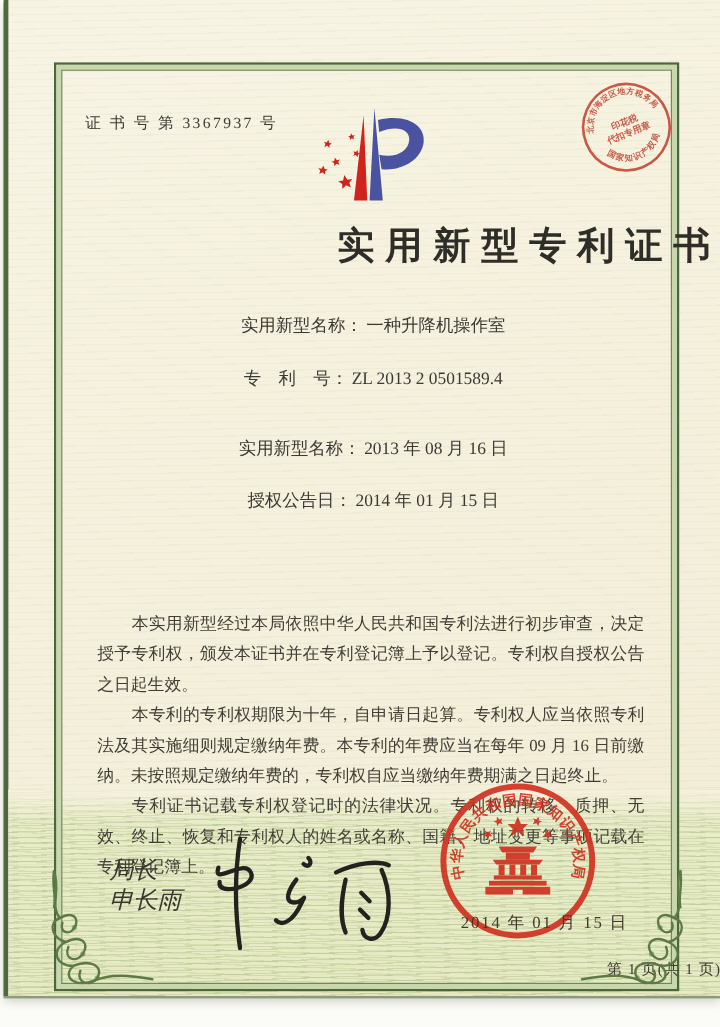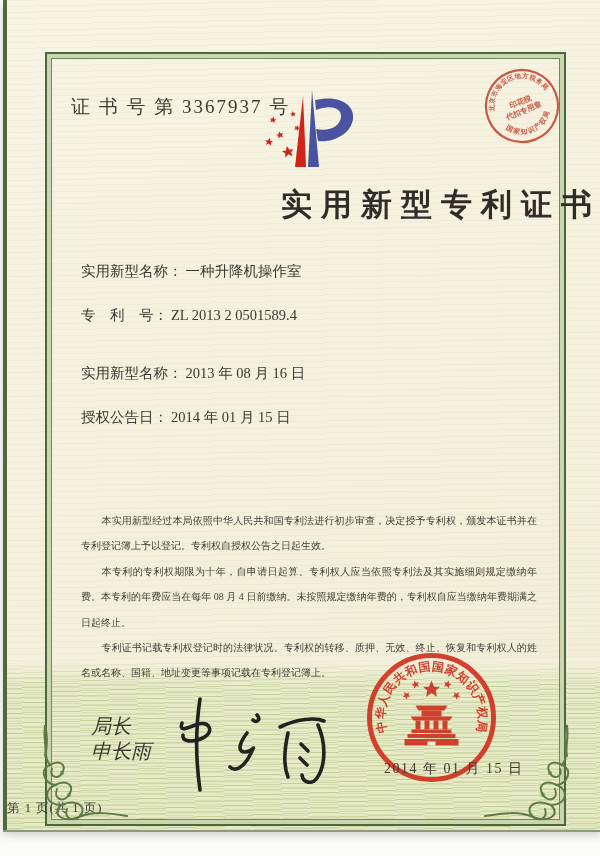--- a/index.html
+++ b/index.html
@@ -17,37 +17,37 @@
     background:
       linear-gradient(180deg,rgba(246,241,222,1) 0%,rgba(246,241,222,0) 16%),
       repeating-linear-gradient(178deg,rgba(146,172,98,.30) 0 1px,rgba(0,0,0,0) 1px 5px),
       repeating-linear-gradient(2deg,rgba(146,172,98,.20) 0 1px,rgba(0,0,0,0) 1px 4px),
       linear-gradient(#e9ecca,#e6eac4);}
   
   .frame{position:absolute;left:38px;top:52px;right:35px;bottom:4px;border:2px solid #4a673d;z-index:1;}
   .frame::before{content:"";position:absolute;inset:0;border:4px solid #c9d6ae;}
   .frame::after{content:"";position:absolute;inset:4px;border:1px solid #6d8a57;}
   .content{position:absolute;inset:0;z-index:2;}
-  .cert-no{position:absolute;left:64px;top:94px;font-size:19px;letter-spacing:2px;color:#3c3b33;}
+  .cert-no{position:absolute;left:64px;top:94px;font-size:13px;letter-spacing:2px;color:#3c3b33;}
   .logo{position:absolute;left:238px;top:84px;}
   .tax-seal{position:absolute;left:472px;top:63px;opacity:.88;}
   .title{position:absolute;left:0;right:0;top:184px;margin:0;text-align:right;
     font-size:31px;font-weight:600;letter-spacing:9px;color:#2e2d28;text-indent:9px;}
   .fields{position:absolute;left:74px;right:60px;top:262px;}
-  .field{height:20px;margin-bottom:24px;font-size:14.5px;color:#3a3933;white-space:nowrap;}
+  .field{height:20px;margin-bottom:24px;font-size:14.5px;color:#3a3933;white-space:nowrap;text-align:center;}
   .field .fvalue{margin-left:3px;}
   .field.gap-lg{margin-bottom:38px;}
   .body-text{position:absolute;left:74px;right:64px;top:508px;}
-  .body-text p{margin:0;font-size:10px;line-height:25.4px;text-indent:2.05em;
+  .body-text p{margin:0;font-size:14px;line-height:25.4px;text-indent:2.05em;
     text-align:justify;color:#403e35;}
   .sig-block{position:absolute;left:84px;top:714px;font-size:20px;line-height:25px;color:#38372f;font-style:italic;}
   .signature{position:absolute;left:160px;top:693px;}
   .office-seal{position:absolute;left:352px;top:645px;opacity:.92;}
   .issue-date{position:absolute;left:377px;top:760px;font-size:14px;letter-spacing:1.5px;color:#43392c;z-index:6;}
-  .footer{position:absolute;left:0;right:0;top:800px;text-align:left;font-size:12.5px;letter-spacing:1px;color:#3c3b33;}
+  .footer{position:absolute;left:0;right:0;top:800px;text-align:right;font-size:12.5px;letter-spacing:1px;color:#3c3b33;}
   .corner{position:absolute;z-index:3;}
   .corner-left{left:28px;top:724px;}
   .corner-right{right:24px;top:724px;transform:scaleX(-1);}
   .seal-arc-text{font-family:"Liberation Serif","DejaVu Serif",serif;font-weight:bold;}
 </style>
 </head>
 <body>
 
 <div class="stage">
   <div class="paper">
@@ -100,21 +100,21 @@
         <div class="field">
           <span class="flabel">实用新型名称：</span><span class="fvalue">2013 年 08 月 16 日</span>
         </div>
         <div class="field">
           <span class="flabel">授权公告日：</span><span class="fvalue">2014 年 01 月 15 日</span>
         </div>
       </div>
 
       <div class="body-text">
         <p>本实用新型经过本局依照中华人民共和国专利法进行初步审查，决定授予专利权，颁发本证书并在专利登记簿上予以登记。专利权自授权公告之日起生效。</p>
-        <p>本专利的专利权期限为十年，自申请日起算。专利权人应当依照专利法及其实施细则规定缴纳年费。本专利的年费应当在每年 08 月 4 日前缴纳。未按照规定缴纳年费的，专利权自应当缴纳年费期满之日起终止。</p>
+        <p>本专利的专利权期限为十年，自申请日起算。专利权人应当依照专利法及其实施细则规定缴纳年费。本专利的年费应当在每年 09 月 16 日前缴纳。未按照规定缴纳年费的，专利权自应当缴纳年费期满之日起终止。</p>
         <p>专利证书记载专利权登记时的法律状况。专利权的转移、质押、无效、终止、恢复和专利权人的姓名或名称、国籍、地址变更等事项记载在专利登记簿上。</p>
       </div>
 
       <div class="sig-block">
         <div>局长</div>
         <div>申长雨</div>
       </div>
 
       <svg class="signature" width="168" height="102" viewBox="0 0 168 102">
         <g fill="none" stroke="#23221f" stroke-width="3.6" stroke-linecap="round" stroke-linejoin="round">

